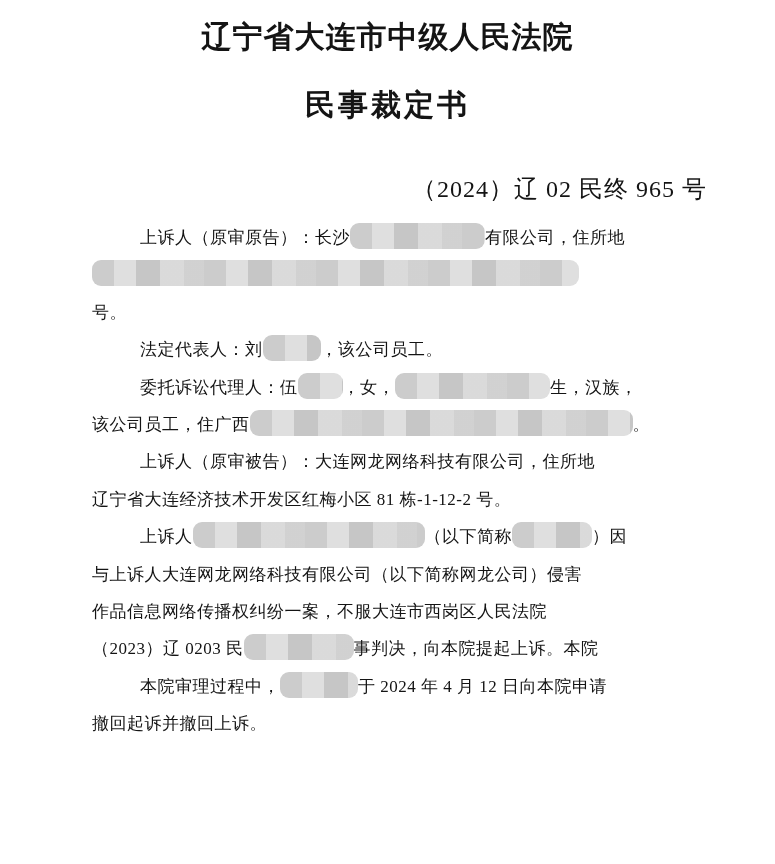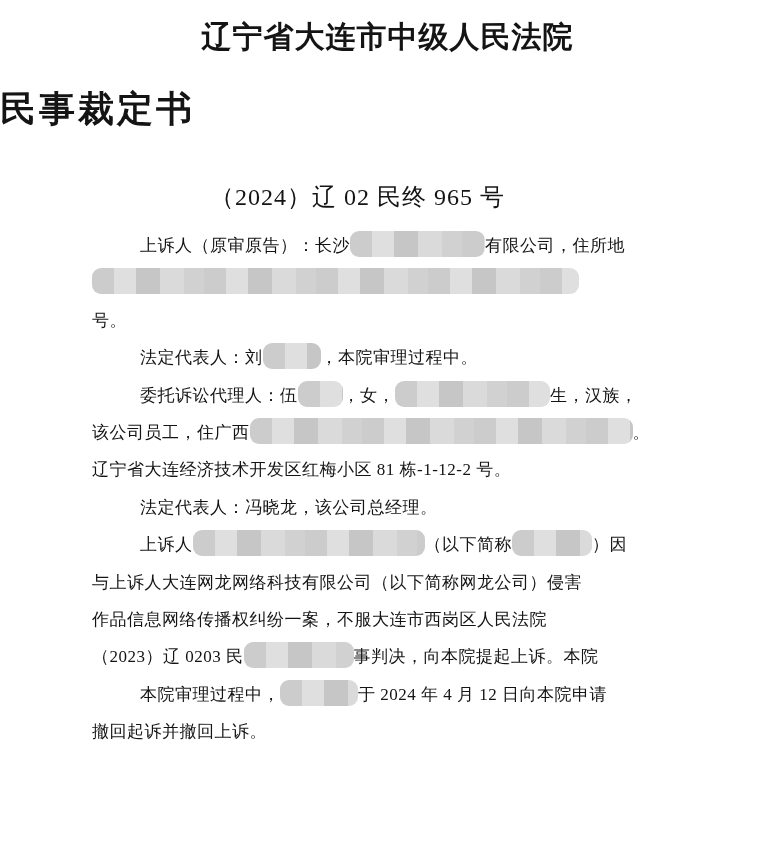--- a/index.html
+++ b/index.html
@@ -16,27 +16,28 @@
     margin: 0;
     padding-top: 17px;
     text-align: center;
     font-size: 30px;
     font-weight: bold;
     letter-spacing: 1px;
   }
   .doc-title {
     margin: 0;
     padding-top: 27px;
-    font-size: 36px;
+    text-align: center;
+    font-size: 30px;
     font-weight: bold;
     letter-spacing: 3px;
   }
   .case-number {
     padding: 47px 68px 0 8px;
-    text-align: center;
+    text-align: right;
     font-size: 24px;
     letter-spacing: 1px;
     font-family: Liberation Serif, serif;
   }
   .doc-body {
     padding: 14px 28px 0 92px;
     font-size: 17px;
   }
   .line {
     height: 37.4px;
@@ -66,25 +67,25 @@
 <body>
 
 <div class="page">
   <h1 class="court-name">辽宁省大连市中级人民法院</h1>
   <h2 class="doc-title">民事裁定书</h2>
   <div class="case-number">（2024）辽 02 民终 965 号</div>
   <div class="doc-body">
       <div class="line indent"><span class="seg">上诉人（原审原告）：长沙</span><span class="redact" style="width: 135px;"></span><span class="seg">有限公司，住所地</span></div>
       <div class="line"><span class="redact" style="width: 487px;"></span></div>
       <div class="line"><span class="seg">号。</span></div>
-      <div class="line indent"><span class="seg">法定代表人：刘</span><span class="redact" style="width: 58px;"></span><span class="seg">，本院审理过程中。</span></div>
+      <div class="line indent"><span class="seg">法定代表人：刘</span><span class="redact" style="width: 58px;"></span><span class="seg">，该公司员工。</span></div>
       <div class="line indent"><span class="seg">委托诉讼代理人：伍</span><span class="redact" style="width: 45px;"></span><span class="seg">，女，</span><span class="redact" style="width: 155px;"></span><span class="seg">生，汉族，</span></div>
       <div class="line"><span class="seg">该公司员工，住广西</span><span class="redact" style="width: 383px;"></span><span class="seg">。</span></div>
+      <div class="line indent"><span class="seg">上诉人（原审被告）：大连网龙网络科技有限公司，住所地</span></div>
       <div class="line"><span class="seg">辽宁省大连经济技术开发区红梅小区 81 栋-1-12-2 号。</span></div>
-      <div class="line indent"><span class="seg">法定代表人：冯晓龙，该公司总经理。</span></div>
       <div class="line indent"><span class="seg">上诉人</span><span class="redact" style="width: 232px;"></span><span class="seg">（以下简称</span><span class="redact" style="width: 80px;"></span><span class="seg">）因</span></div>
       <div class="line"><span class="seg">与上诉人大连网龙网络科技有限公司（以下简称网龙公司）侵害</span></div>
       <div class="line"><span class="seg">作品信息网络传播权纠纷一案，不服大连市西岗区人民法院</span></div>
       <div class="line"><span class="seg">（2023）辽 0203 民</span><span class="redact" style="width: 110px;"></span><span class="seg">事判决，向本院提起上诉。本院</span></div>
       <div class="line indent"><span class="seg">本院审理过程中，</span><span class="redact" style="width: 78px;"></span><span class="seg">于 2024 年 4 月 12 日向本院申请</span></div>
       <div class="line"><span class="seg">撤回起诉并撤回上诉。</span></div>
     </div>
 </div>
 
 </body></html>

